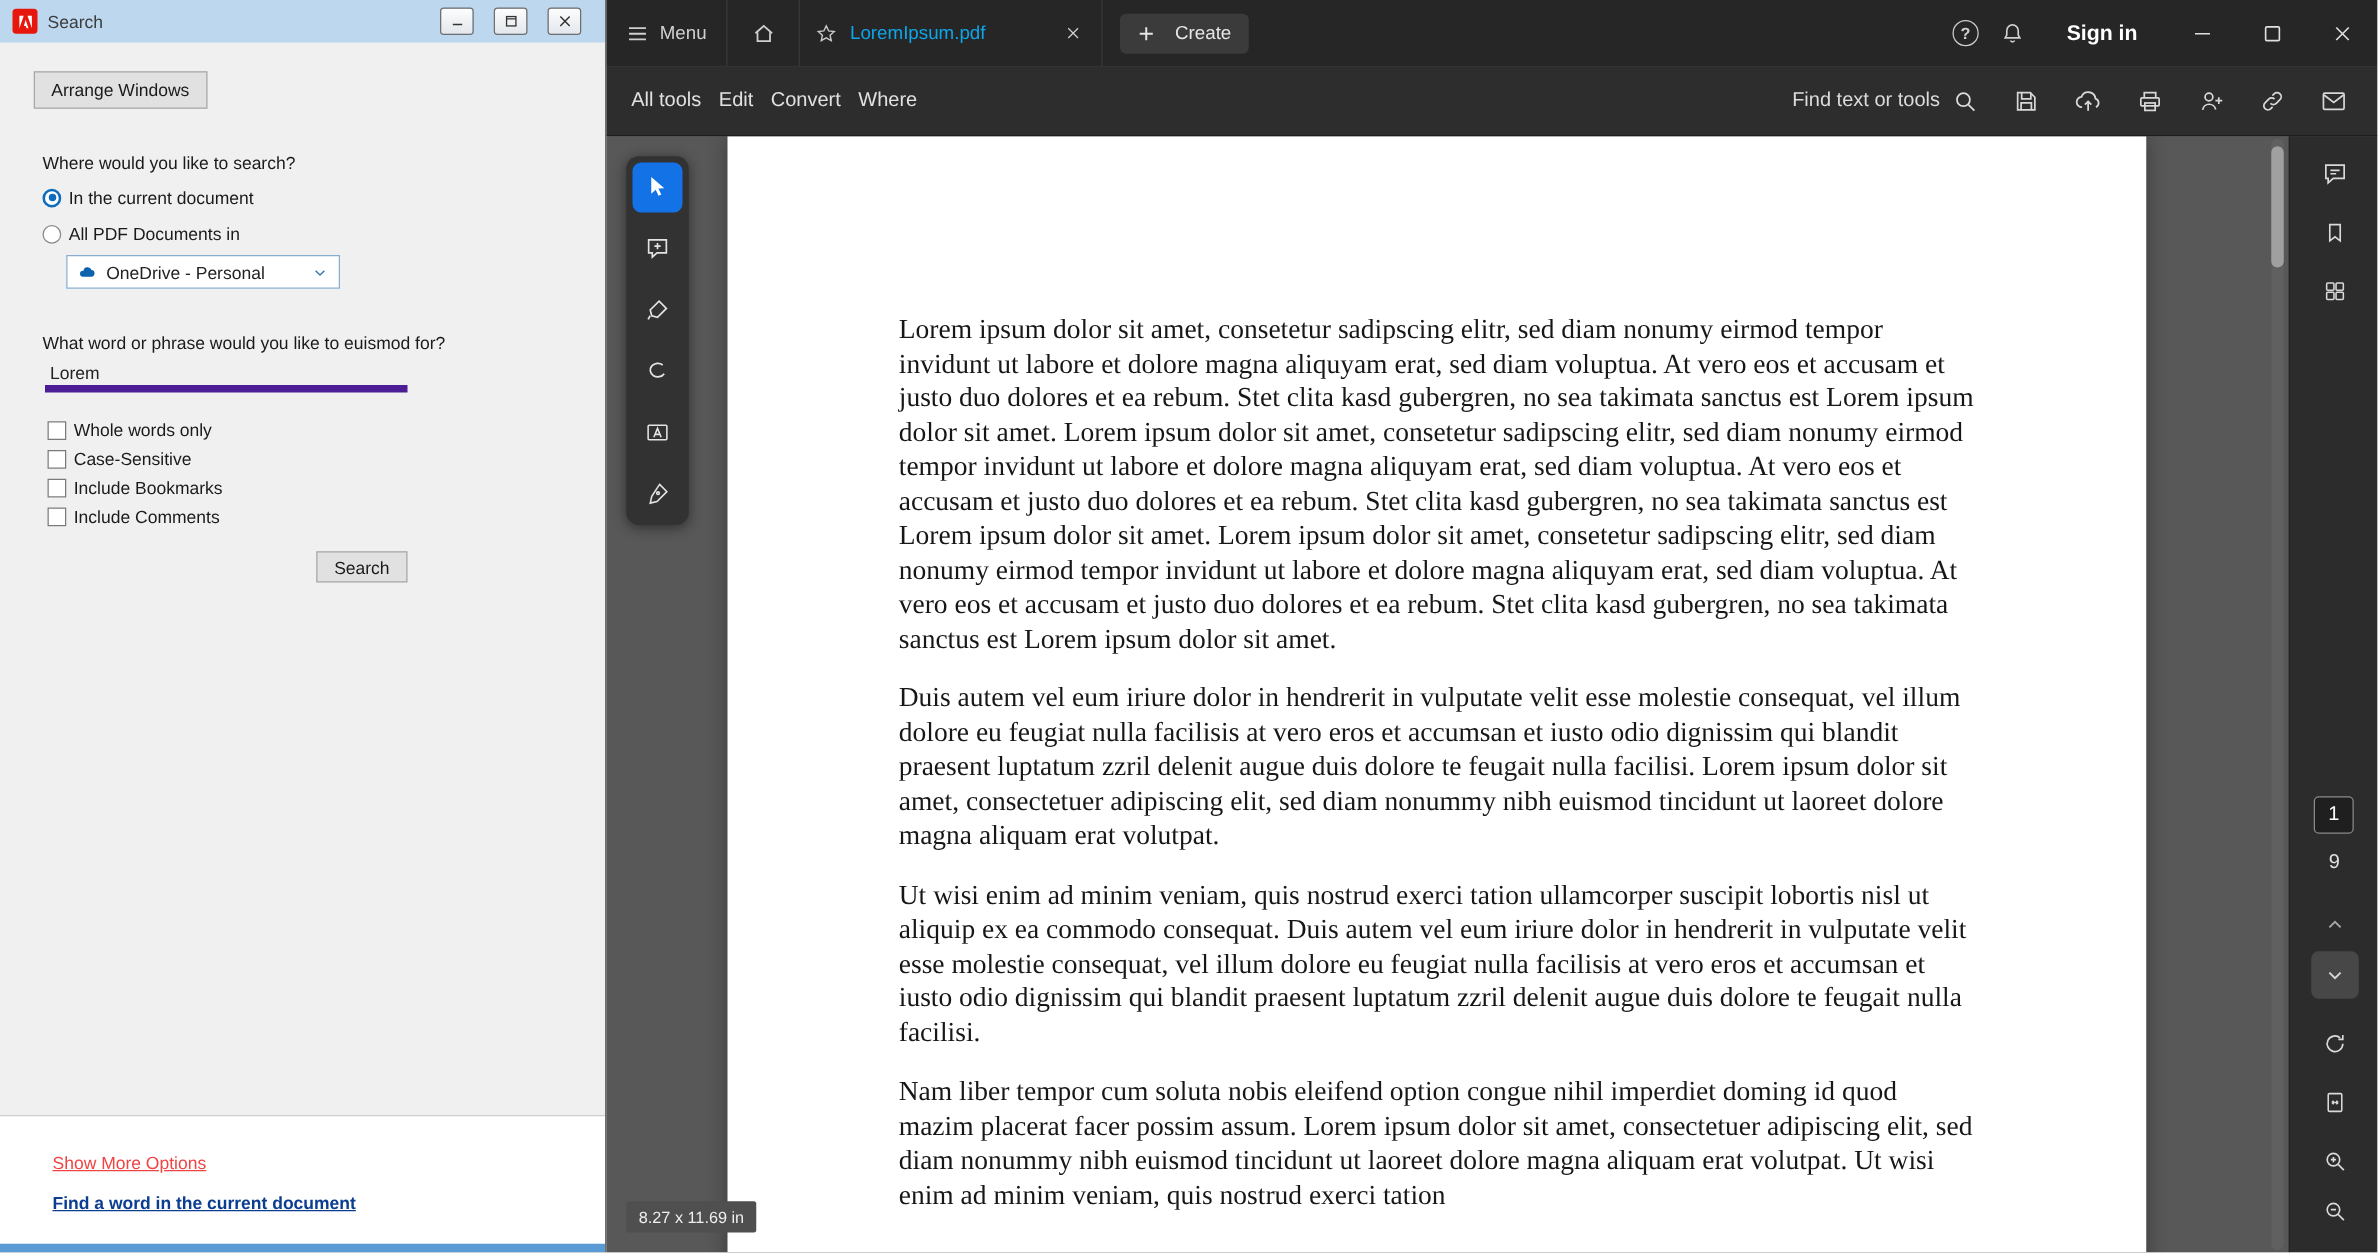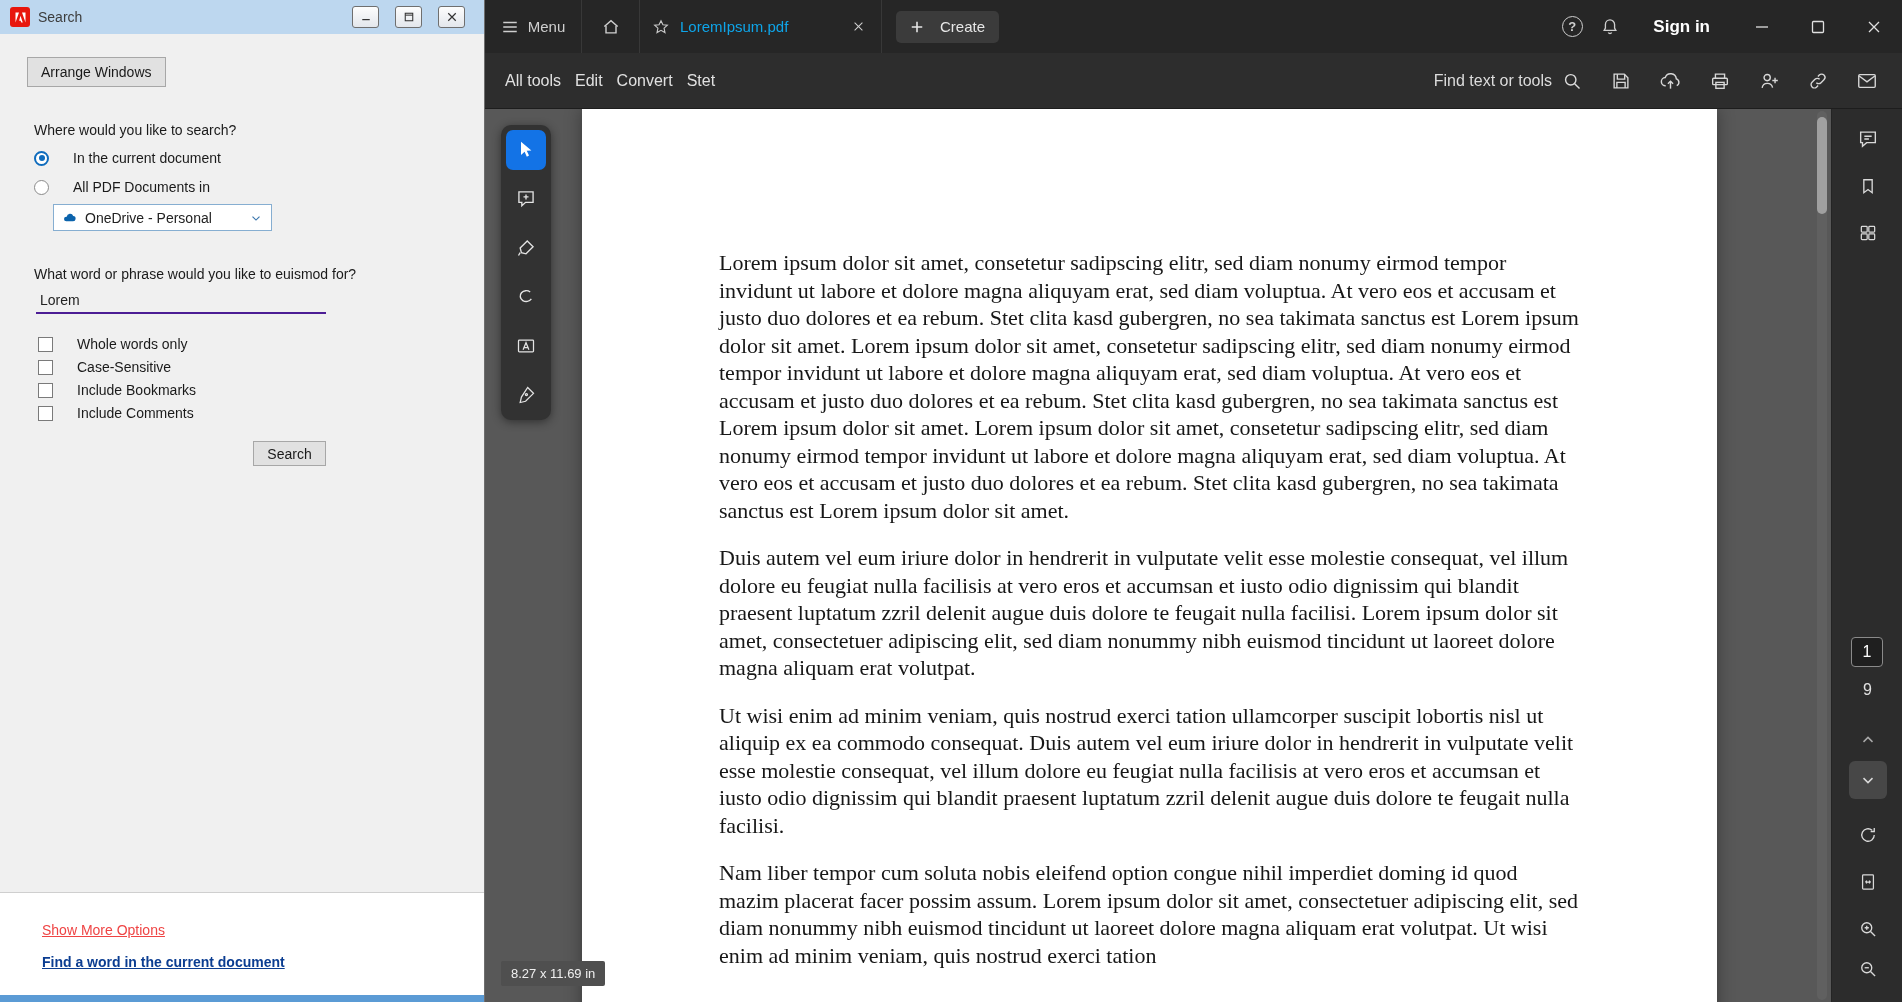--- a/index.html
+++ b/index.html
@@ -66,29 +66,29 @@
   .sw-title { margin-left:8px; color:#3c3c3c; font-size:14px; }
   .sw-ctls { margin-left:auto; display:flex; gap:16px; }
   .sw-ctl { width:27px; height:22px; background:linear-gradient(#fdfdfd,#e3e7ec); border:1px solid #6f6f6f;
             border-radius:3px; display:flex; align-items:center; justify-content:center; color:#222; }
   .adobe-badge { width:20px; height:20px; border-radius:3px; background:#e8170e; display:flex; align-items:center; justify-content:center; }
 
   .sw-btn { position:absolute; background:#e1e1e1; border:1px solid #a7a7a7; color:#1a1a1a;
             font-family:inherit; font-size:14px; display:flex; align-items:center; justify-content:center; }
   .arrange-btn { left:27px; top:57px; height:30px; padding:0 13px; }
   .q-label { position:absolute; left:34px; font-size:14px; }
-  .radio-row, .cb-row { position:absolute; display:flex; align-items:center; gap:24px; }
+  .radio-row, .cb-row { position:absolute; display:flex; align-items:center; gap:6px; }
   .radio { width:15px; height:15px; border-radius:50%; border:1px solid #8a8a8a; background:#fff; position:relative; flex:0 0 auto; }
   .radio.checked { border:2px solid #0f6cbd; }
   .radio.checked::after { content:""; position:absolute; inset:2.5px; border-radius:50%; background:#0f6cbd; }
   .dropdown { position:absolute; left:53px; top:204px; width:219px; height:27px; background:#fff;
               border:1px solid #86aed1; display:flex; align-items:center; gap:7px; padding:0 8px; color:#222; }
   .dd-chevron { margin-left:auto; display:flex; color:#3b76ad; }
   .term-input { position:absolute; left:36px; top:288px; width:290px; height:26px; background:transparent;
-                border:none; border-bottom:2px solid #4c1d95; font-family:inherit; font-size:14px; color:#222; padding:0 4px; }
+                border:none; border-bottom:6px solid #4c1d95; font-family:inherit; font-size:14px; color:#222; padding:0 4px; }
   .cb { width:15px; height:15px; border:1px solid #7a7a7a; background:#fff; flex:0 0 auto; }
   .search-btn { left:253px; top:441px; width:73px; height:25px; }
 
   .sw-footer { position:absolute; left:0; right:0; top:892px; bottom:7px; background:#ffffff;
                border-top:1px solid #cfcfcf; padding:29px 0 0 42px; }
   .link { display:block; color:#ef4444; text-decoration:underline; font-size:14px; }
   .link.strong { color:#0b3d91; font-weight:700; margin-top:16px; }
   .sw-bottom-strip { position:absolute; left:0; bottom:0; width:100%; height:7px; background:#5b9bd5; }
 
   svg { display:block; }
@@ -155,21 +155,21 @@
           </svg>
       </div>
     </div>
   </header>
 
   <nav class="toolbar">
     <div class="tb-left">
       <span class="tb-item">All tools</span>
       <span class="tb-item">Edit</span>
       <span class="tb-item">Convert</span>
-      <span class="tb-item">Stet</span>
+      <span class="tb-item">Where</span>
     </div>
     <div class="find-box">
       <span>Find text or tools</span>
       <svg width="20" height="20" viewBox="0 0 24 24" fill="none" stroke="#dcdcdc" stroke-width="1.7">
           <circle cx="10.5" cy="10.5" r="6.2"></circle>
           <path d="M15.2 15.2 21 21"></path>
         </svg>
     </div>
     <div class="tb-icons">
       <div>

